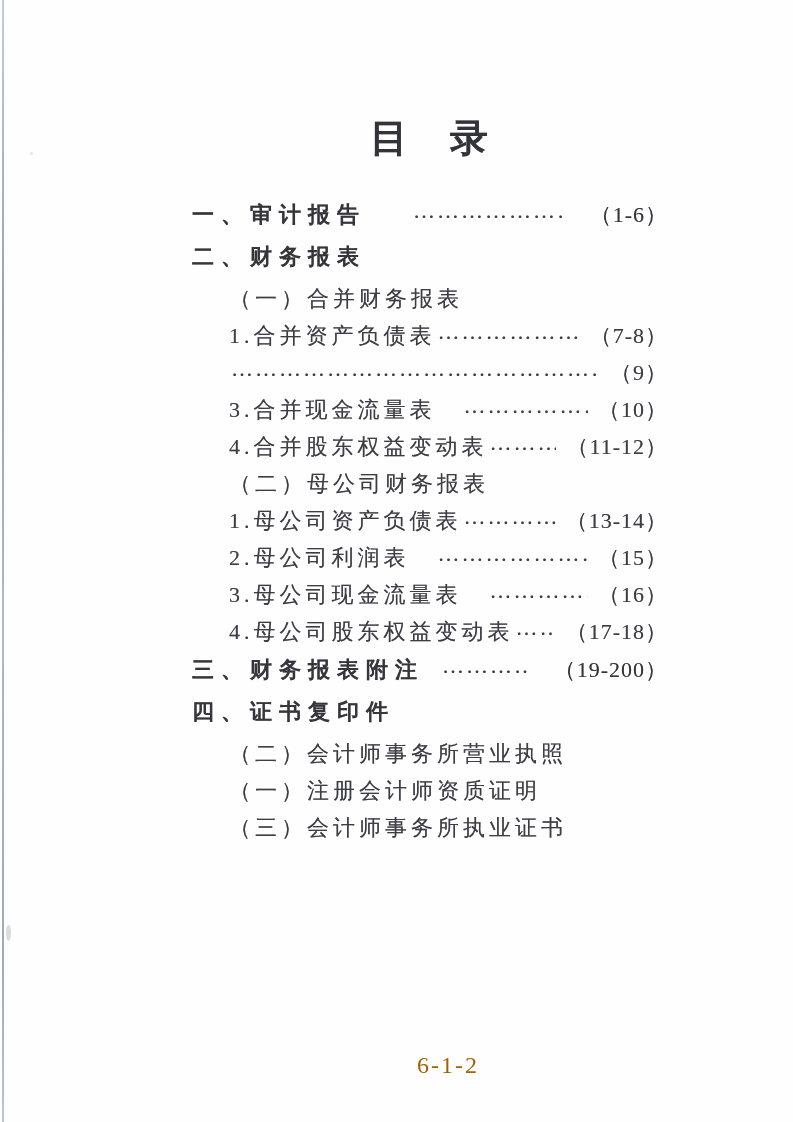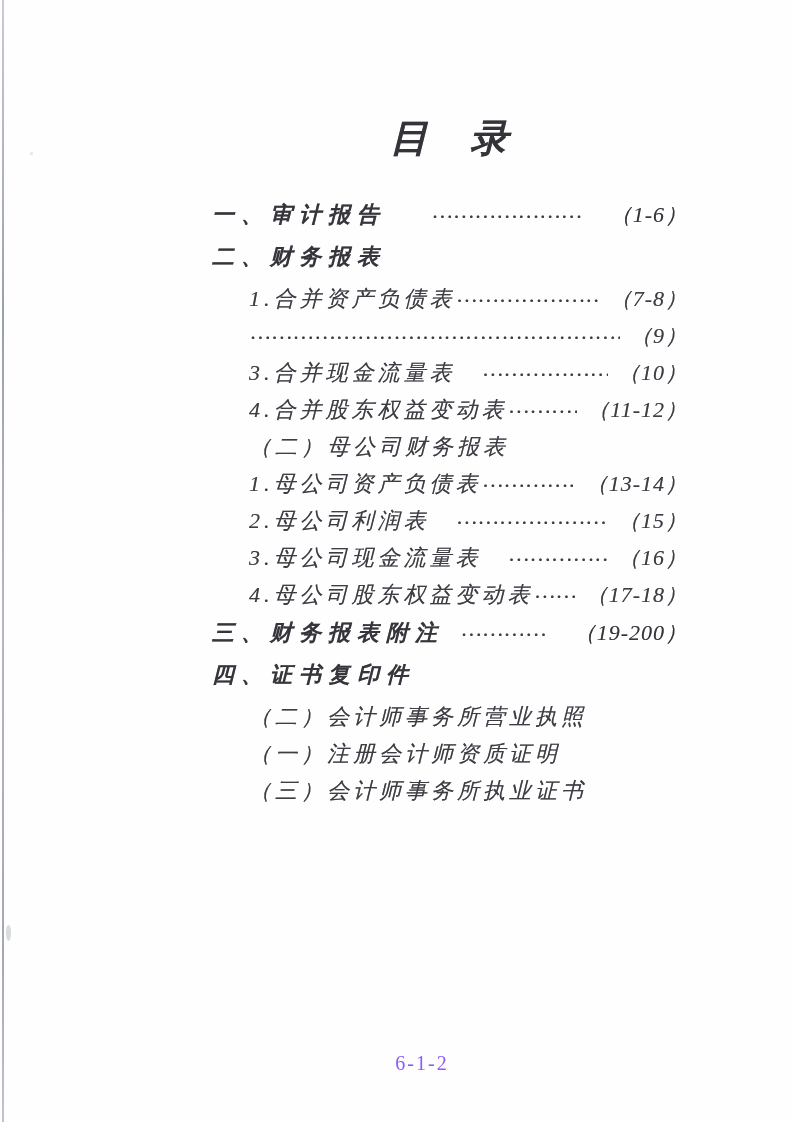--- a/index.html
+++ b/index.html
@@ -16,24 +16,23 @@
   .edge-line{
     position:absolute;left:2px;top:0;width:2px;height:100%;
     background:linear-gradient(180deg,#c7cbd2 0%,#9aa0aa 28%,#b4b8c0 55%,#a3a8b1 85%,#c0c4cb 100%);
   }
   .speck{position:absolute;background:#b9bdc6;border-radius:50%;}
   .speck.s1{left:6px;top:925px;width:5px;height:16px;opacity:.55;}
   .speck.s2{left:30px;top:152px;width:3px;height:3px;opacity:.4;}
 
   .content{
     position:absolute;
-    left:212px;
+    left:192px;
     width:476px;
     top:0;
-    font-style:italic;
   }
   .doc-title{
     margin:114px 0 38px 0;
     font-size:38px;
     line-height:48px;
     font-weight:bold;
     text-align:center;
     color:#33333a;
     letter-spacing:2px;
     text-shadow:0 0 .5px rgba(50,50,60,.55);
@@ -73,26 +72,26 @@
   .pageno{
     flex:0 0 auto;
     letter-spacing:1px;
     font-weight:normal;
     padding-left:8px;
     text-align:center;
   }
   .footer{
     position:absolute;
     top:1052px;
-    left:184px;
+    left:210px;
     width:476px;
     text-align:center;
-    font-size:20px;
+    font-size:24px;
     letter-spacing:2px;
-    color:#8b5cf6;
+    color:#a16207;
   }
 </style>
 </head>
 <body>
 
 <div class="page">
   <div class="edge-line"></div>
   <div class="speck s1"></div>
   <div class="speck s2"></div>
 
@@ -104,20 +103,25 @@
     <span class="dots">…………………………………………………………………………………………………………</span>
     <span class="pageno">（1-6）</span>
   </li>
 
   <li class="toc-row lvl1">
     <span class="label">二、财务报表</span>
     <span class="dots empty"></span>
     <span class="pageno"></span>
   </li>
 
+  <li class="toc-row lvl2">
+    <span class="label">（一）合并财务报表</span>
+    <span class="dots empty"></span>
+    <span class="pageno"></span>
+  </li>
 
   <li class="toc-row lvl2">
     <span class="label">1.合并资产负债表</span>
     <span class="dots">…………………………………………………………………………………………………………</span>
     <span class="pageno">（7-8）</span>
   </li>
 
   <li class="toc-row lvl2">
     <span class="dots">…………………………………………………………………………………………………………</span>
     <span class="pageno">（9）</span>

